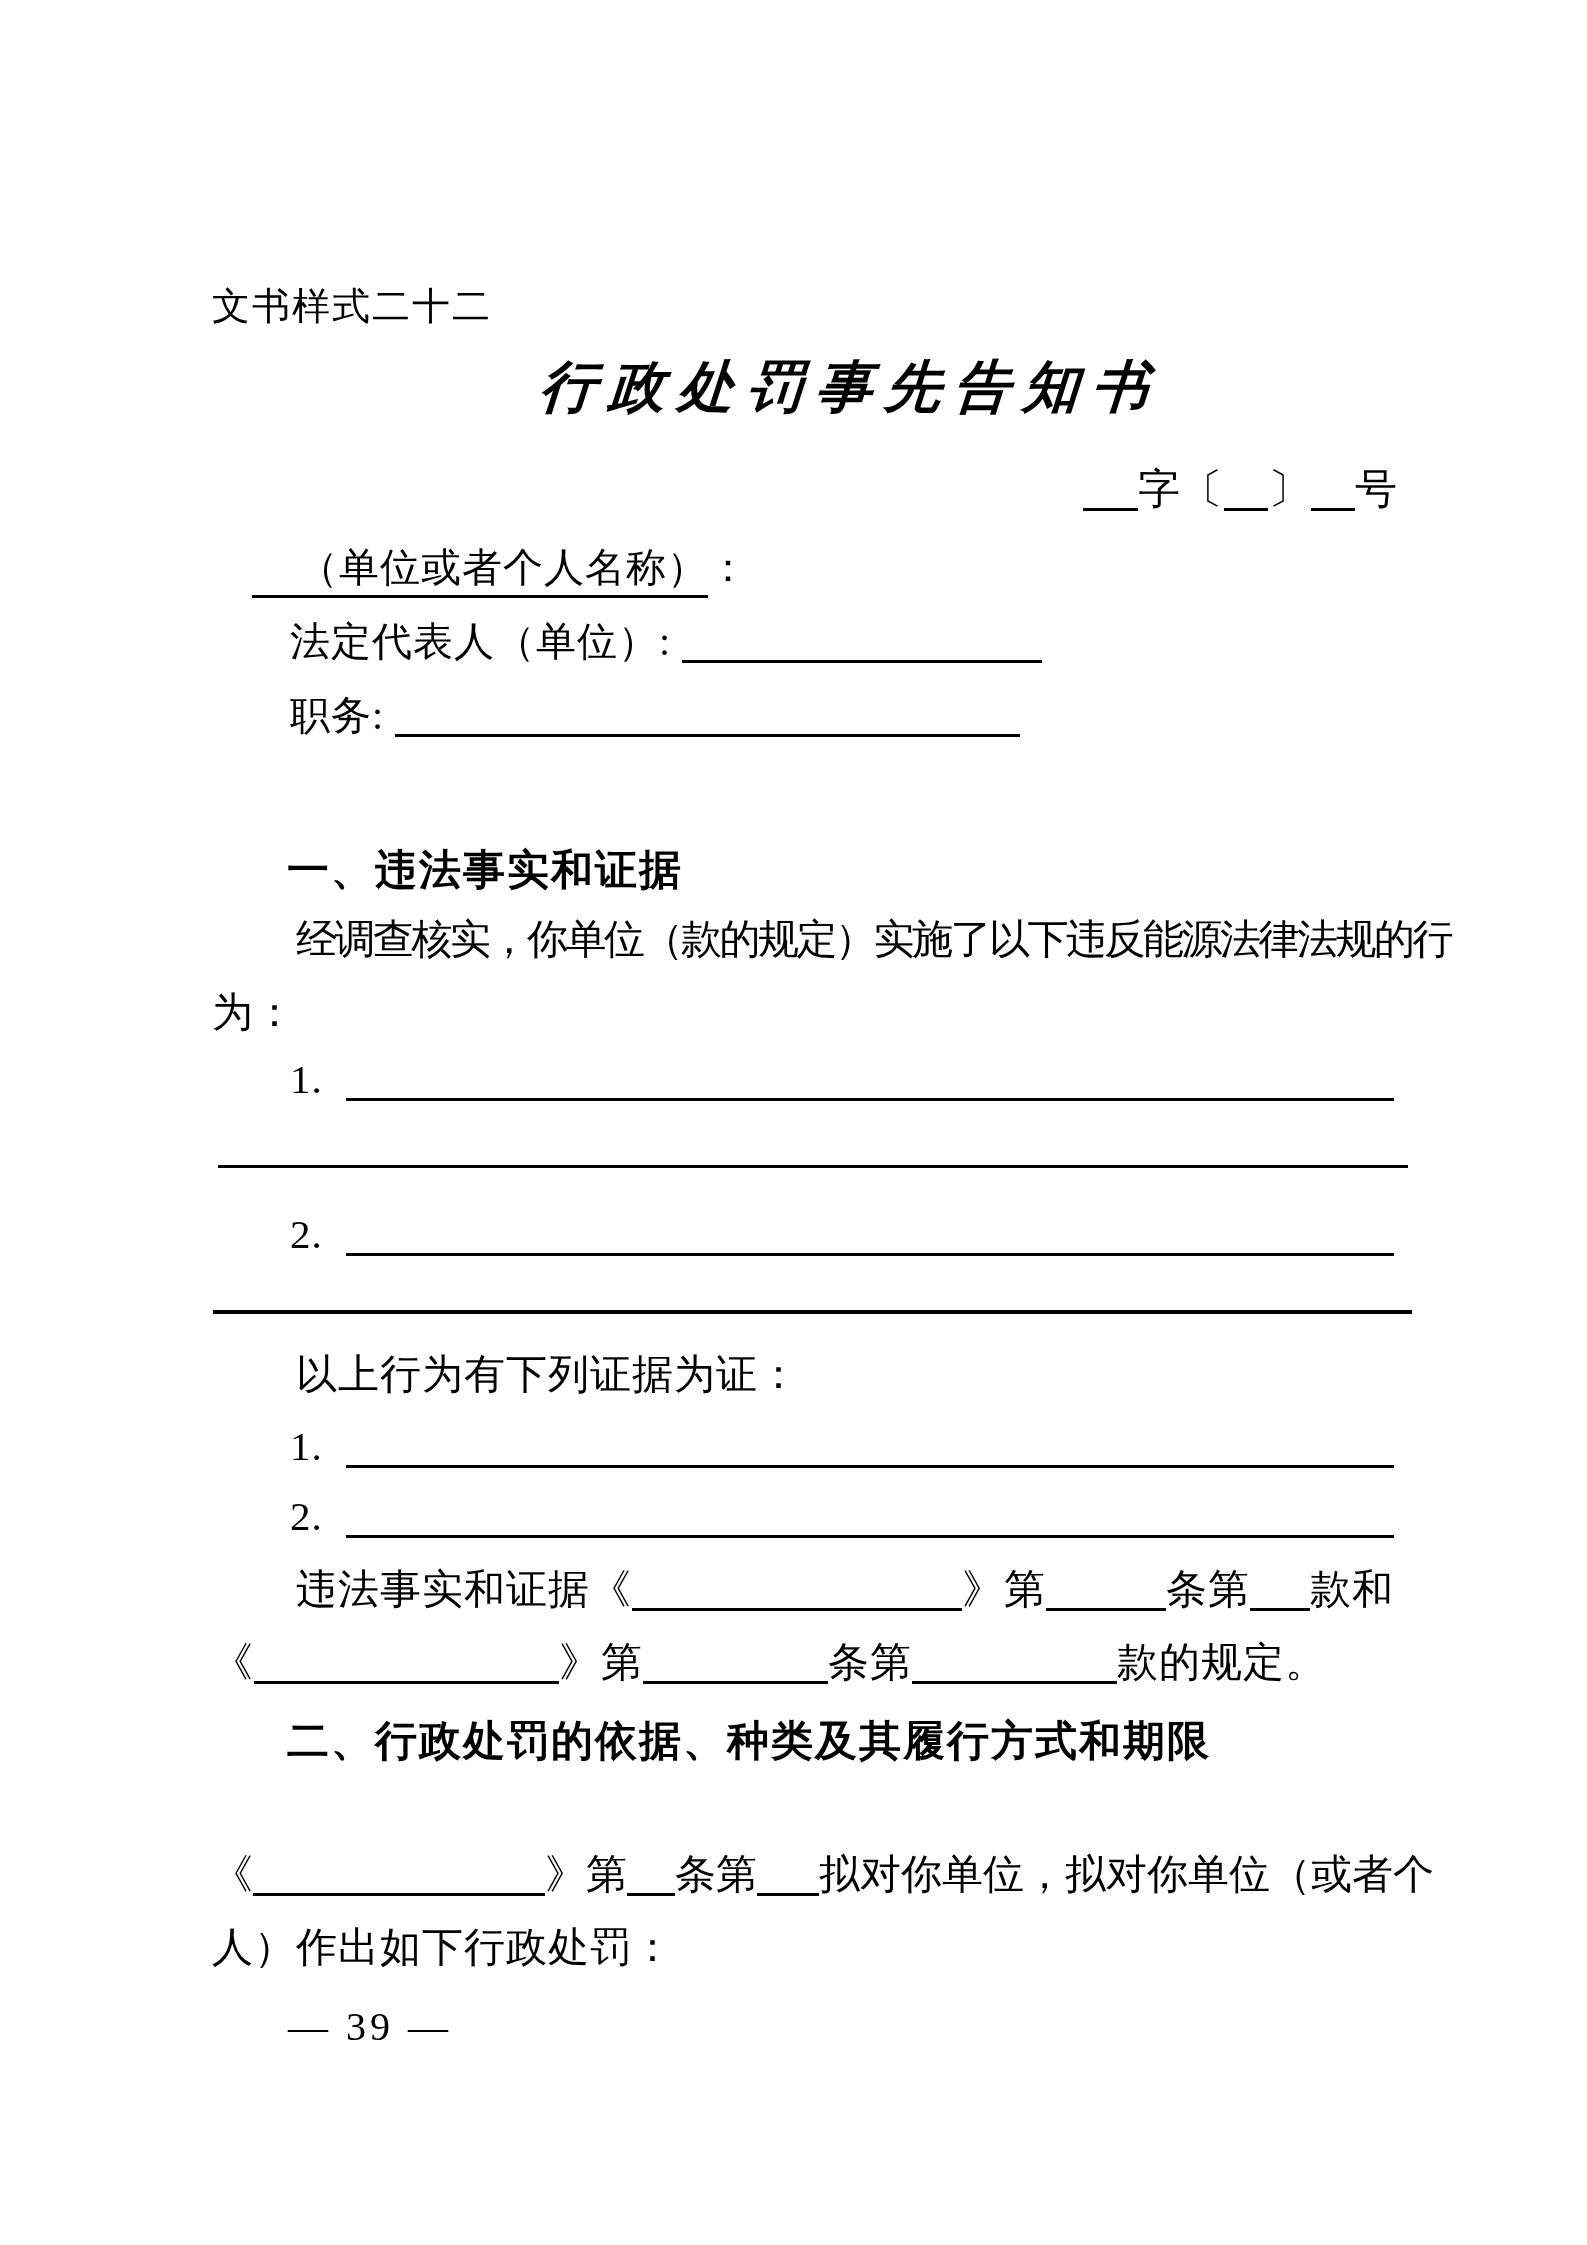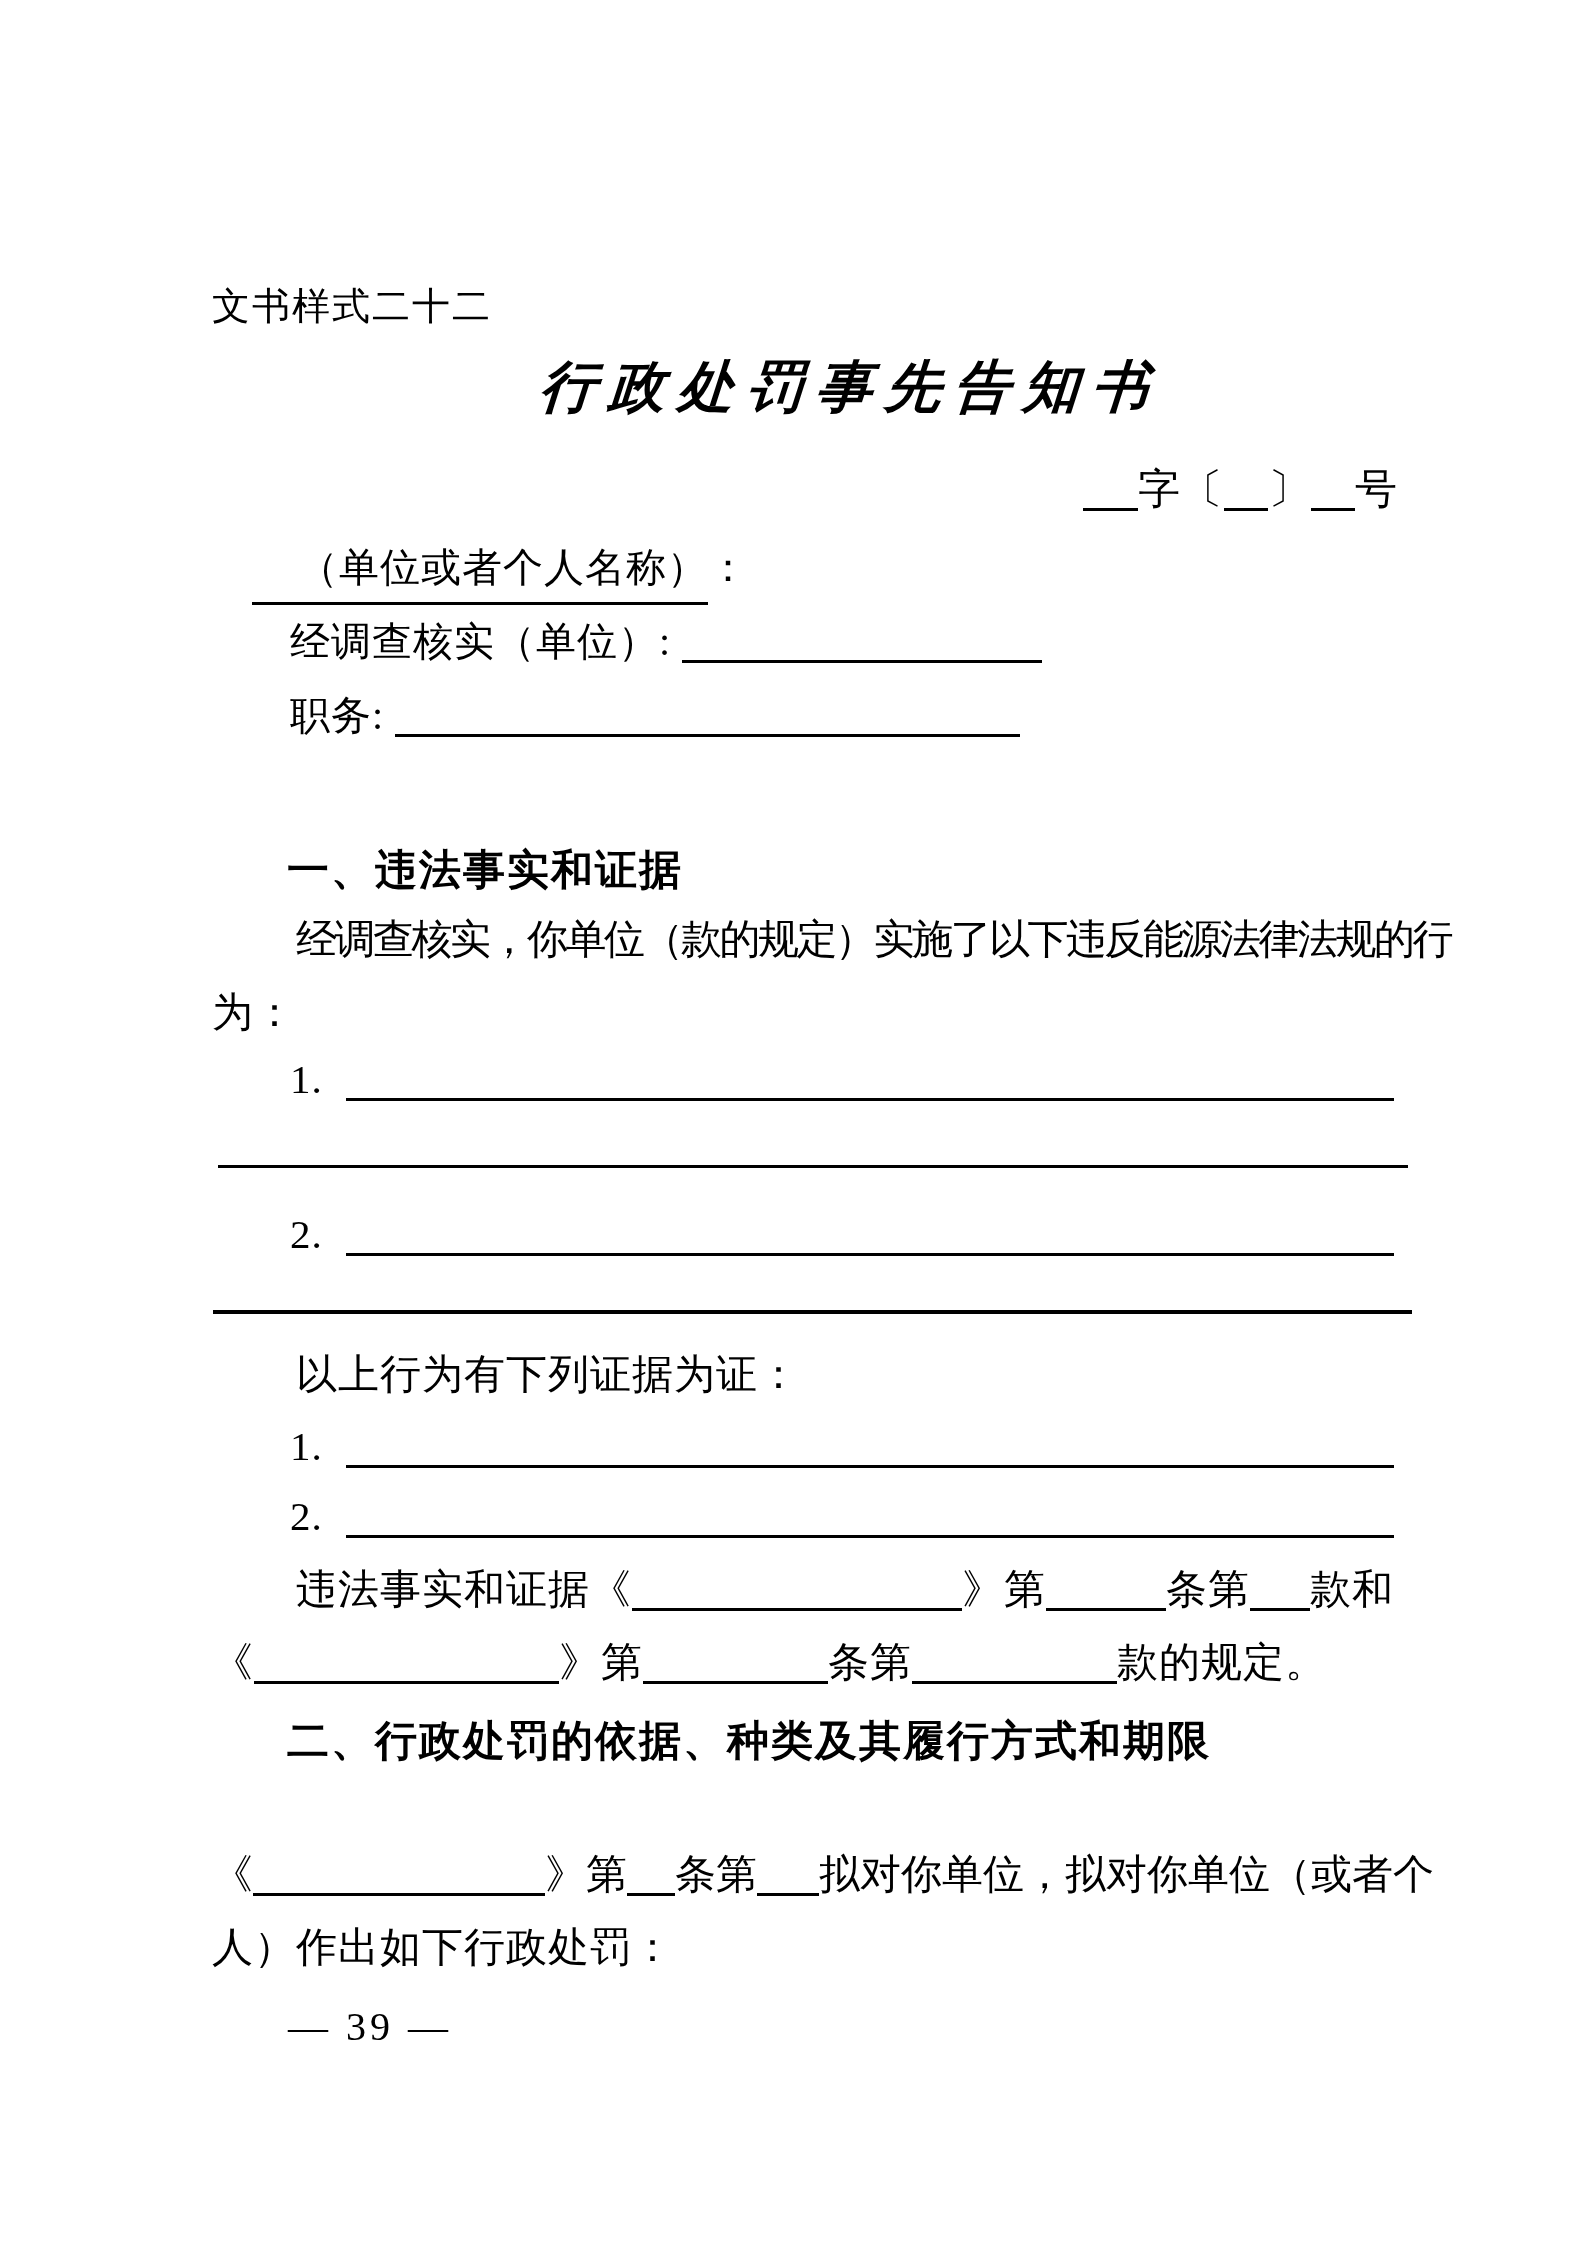--- a/index.html
+++ b/index.html
@@ -20,21 +20,21 @@
   .title{
     font-size:56px;font-weight:bold;font-style:italic;
     letter-spacing:13px;transform:skewX(-4deg);
   }
   
   .bl{
     display:inline-block;height:0;border-bottom:3px solid #000;
     position:relative;top:8px;
   }
   .gap{display:inline-block;height:0;} 
-  .ug{border-bottom:3px solid #000;padding-bottom:12px;font-family:Liberation Serif, serif;} 
+  .ug{border-bottom:3px solid #000;padding-bottom:5px;font-family:Liberation Serif, serif;} 
   .rule{position:absolute;background:#000000;}
   .num{font-family:"Liberation Serif","DejaVu Serif",serif;}
 </style>
 </head>
 <body>
 
 <div class="page">
 
   <div class="line" style="left:212px;top:284px;font-size:38px;letter-spacing:2px">文书样式二十二</div>
 
@@ -42,21 +42,21 @@
 
   <div class="line" style="right:189px;top:464px;font-size:42px">
     <span class="bl" style="width:55px"></span><span>字</span><span>〔</span><span class="bl" style="width:44px"></span><span>〕</span><span class="bl" style="width:44px"></span><span>号</span>
   </div>
 
   <div class="line" style="left:252px;top:544px;font-size:40px">
     <span class="ug"><span class="gap" style="width:46px"></span><span>（单位或者个人名称）</span></span><span>：</span>
   </div>
 
   <div class="line" style="left:290px;top:618px;font-size:40px">
-    <span>经调查核实（单位）:</span>
+    <span>法定代表人（单位）:</span>
     <span class="bl" style="width:360px"></span>
   </div>
 
   <div class="line" style="left:290px;top:692px;font-size:40px">
     <span>职务:</span>
     <span class="bl" style="width:625px"></span>
   </div>
 
 
   <div class="line h" style="left:287px;top:845px">一、违法事实和证据</div>

